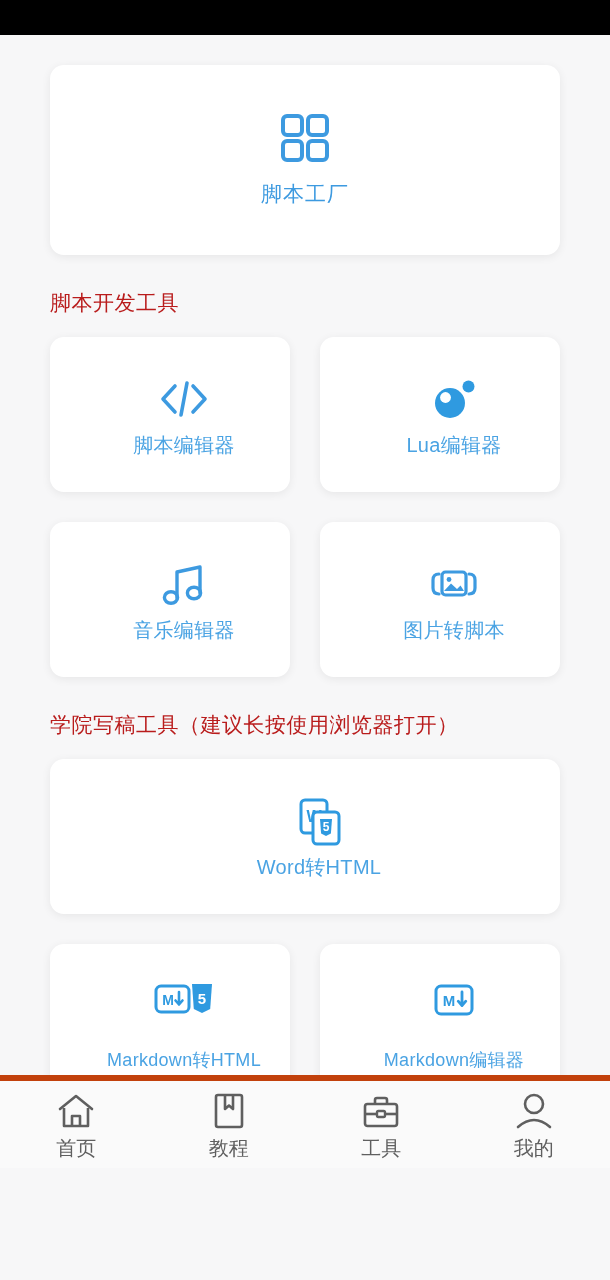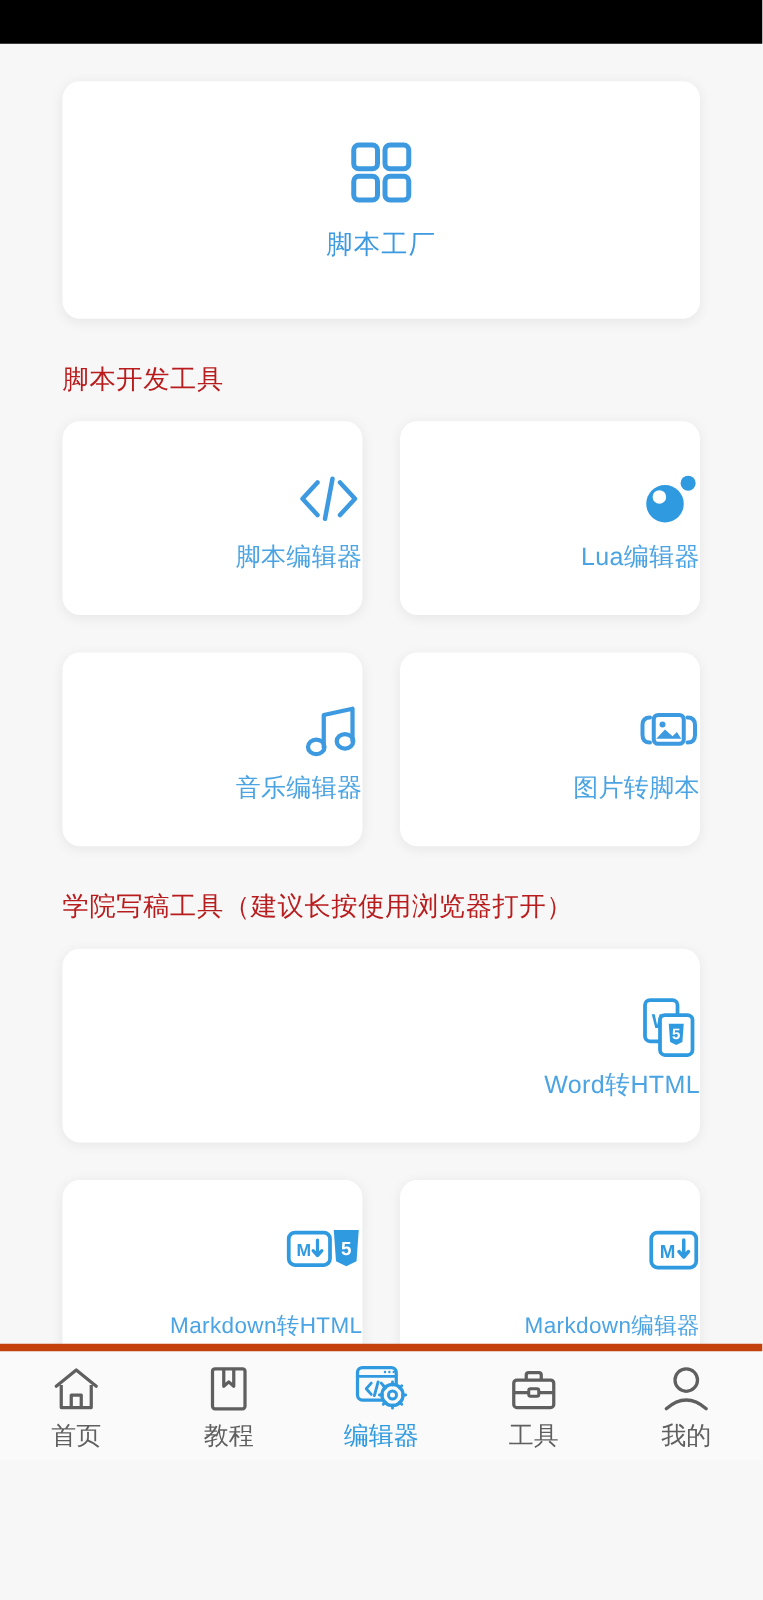--- a/index.html
+++ b/index.html
@@ -41,21 +41,21 @@
 
   
   .tool-row { display:flex; gap:30px; margin-bottom:30px; }
   .tool-card {
     flex:1;
     height:155px;
     background:#ffffff;
     border-radius:14px;
     box-shadow:0 2px 10px rgba(0,0,0,0.07);
     display:flex; flex-direction:column;
-    align-items:flex-end; justify-content:center;padding-left:28px;
+    align-items:center; justify-content:center;padding-left:28px;
   }
   .tool-icon {
     height:58px; display:flex; align-items:center; justify-content:center;
     margin-bottom:4px;
   }
   .tool-label {
     font-size:20px; color:#4aa3e3; letter-spacing:0.3px;
     white-space:nowrap;
   }
   .tool-label.small { font-size:18px;margin-top:15px; }
@@ -212,38 +212,20 @@
     <div class="nav-item">
       <div class="nav-icon">
         <svg width="34" height="38" viewBox="0 0 34 38">
           <rect x="4" y="3" width="26" height="32" rx="2" fill="none" stroke="#5f5f5f" stroke-width="2.6"></rect>
           <path d="M13 3 L13 17 L17 13.5 L21 17 L21 3" fill="none" stroke="#5f5f5f" stroke-width="2.6" stroke-linejoin="round"></path>
         </svg>
       </div>
       <div class="nav-label">教程</div>
     </div>
 
-    <div class="nav-item active">
-      <div class="nav-icon">
-        <svg width="44" height="40" viewBox="0 0 44 40">
-          <rect x="3" y="4" width="31" height="26" rx="4" fill="none" stroke="#2f9ae0" stroke-width="2.6"></rect>
-          <path d="M3 11 L34 11" stroke="#2f9ae0" stroke-width="2.2"></path>
-          <circle cx="25" cy="7.6" r="1" fill="#2f9ae0"></circle>
-          <circle cx="28.5" cy="7.6" r="1" fill="#2f9ae0"></circle>
-          <circle cx="32" cy="7.6" r="1" fill="#2f9ae0"></circle>
-          <path d="M14 16.5 L10 21 L14 25.5" fill="none" stroke="#2f9ae0" stroke-width="2.3" stroke-linecap="round" stroke-linejoin="round"></path>
-          <path d="M22 16.5 L26 21 L22 25.5" fill="none" stroke="#2f9ae0" stroke-width="2.3" stroke-linecap="round" stroke-linejoin="round"></path>
-          <path d="M19.5 15.5 L16.5 26.5" fill="none" stroke="#2f9ae0" stroke-width="2.3" stroke-linecap="round"></path>
-          <circle cx="31" cy="26" r="8.5" fill="#fafafa" stroke="#2f9ae0" stroke-width="2.6"></circle>
-          <circle cx="31" cy="26" r="3.2" fill="none" stroke="#2f9ae0" stroke-width="2.4"></circle>
-          <path d="M31 15.5 L31 18 M31 34 L31 36.5 M20.5 26 L23 26 M39 26 L41.5 26 M23.6 18.6 L25.4 20.4 M36.6 31.6 L38.4 33.4 M38.4 18.6 L36.6 20.4 M25.4 31.6 L23.6 33.4" stroke="#2f9ae0" stroke-width="2.3" stroke-linecap="round"></path>
-        </svg>
-      </div>
-      <div class="nav-label">编辑器</div>
-    </div>
 
     <div class="nav-item">
       <div class="nav-icon">
         <svg width="40" height="36" viewBox="0 0 40 36">
           <rect x="4" y="10" width="32" height="22" rx="2.5" fill="none" stroke="#5f5f5f" stroke-width="2.6"></rect>
           <path d="M14 10 L14 6 Q14 4 16 4 L24 4 Q26 4 26 6 L26 10" fill="none" stroke="#5f5f5f" stroke-width="2.6" stroke-linejoin="round"></path>
           <path d="M4 20 L36 20" stroke="#5f5f5f" stroke-width="2.6"></path>
           <rect x="16" y="17" width="8" height="6" rx="1.4" fill="#fafafa" stroke="#5f5f5f" stroke-width="2.4"></rect>
         </svg>
       </div>

